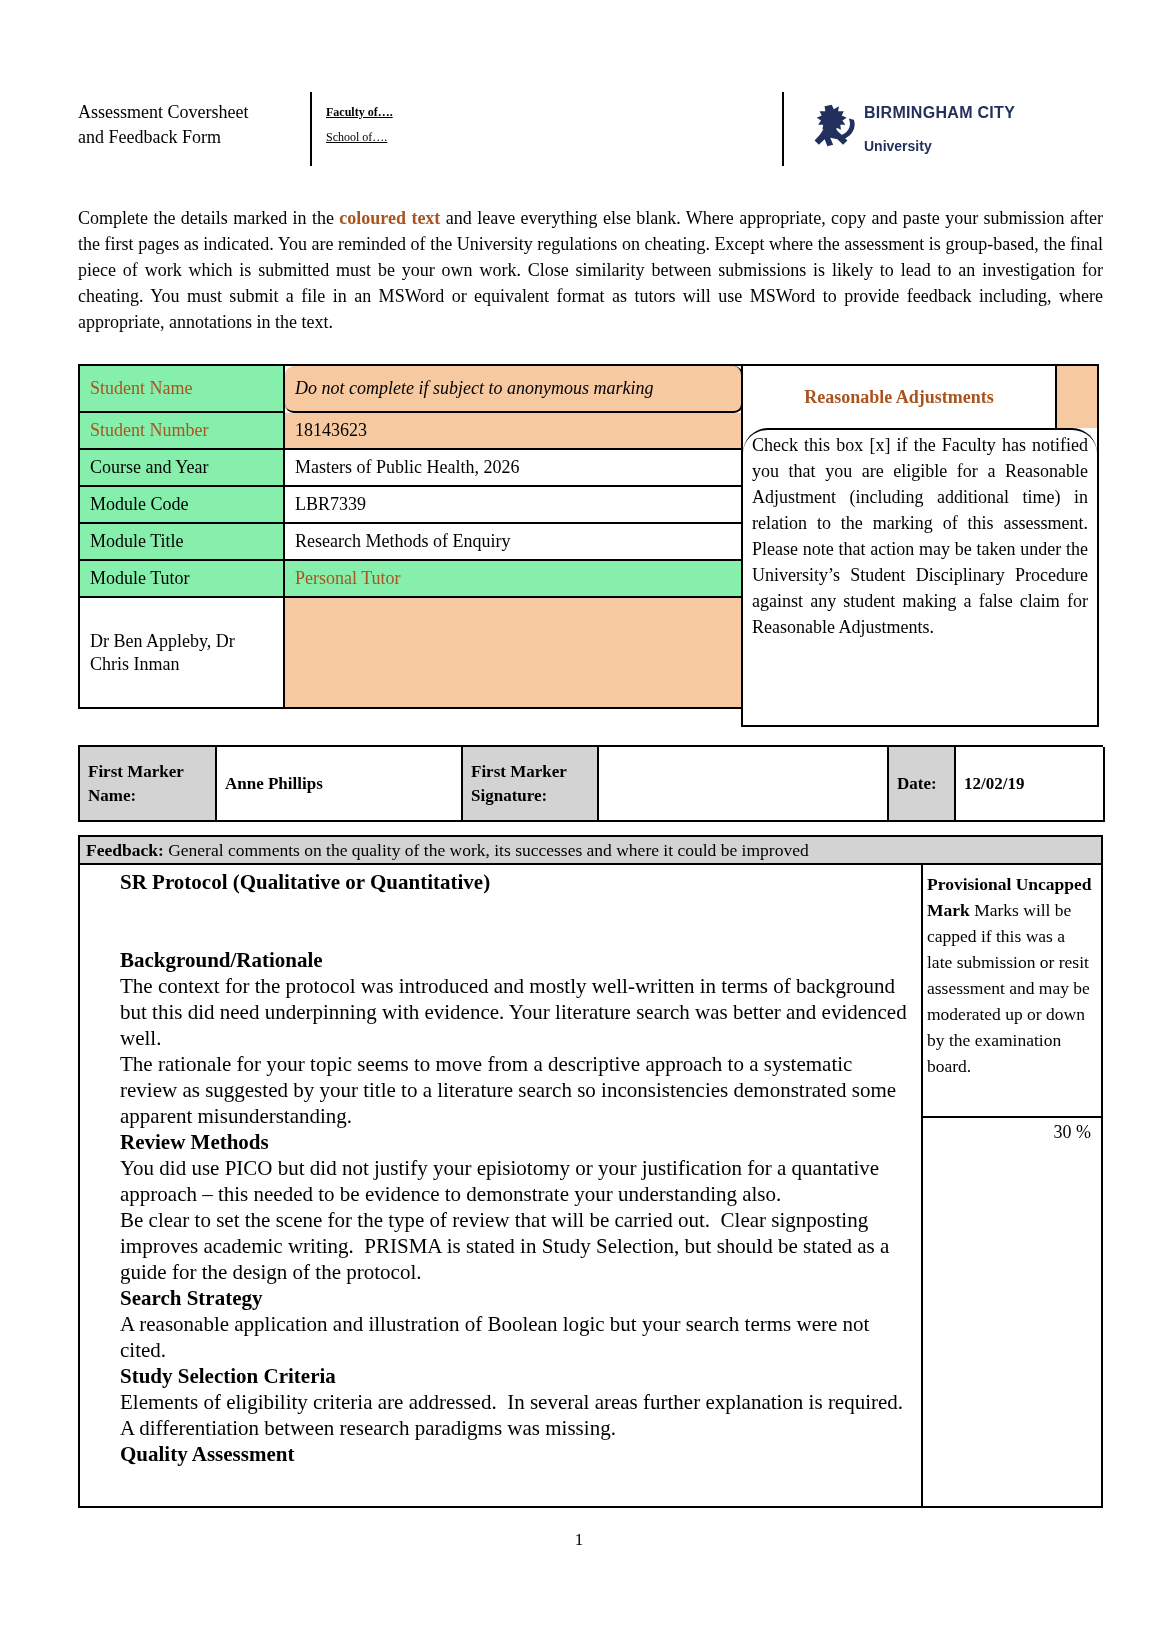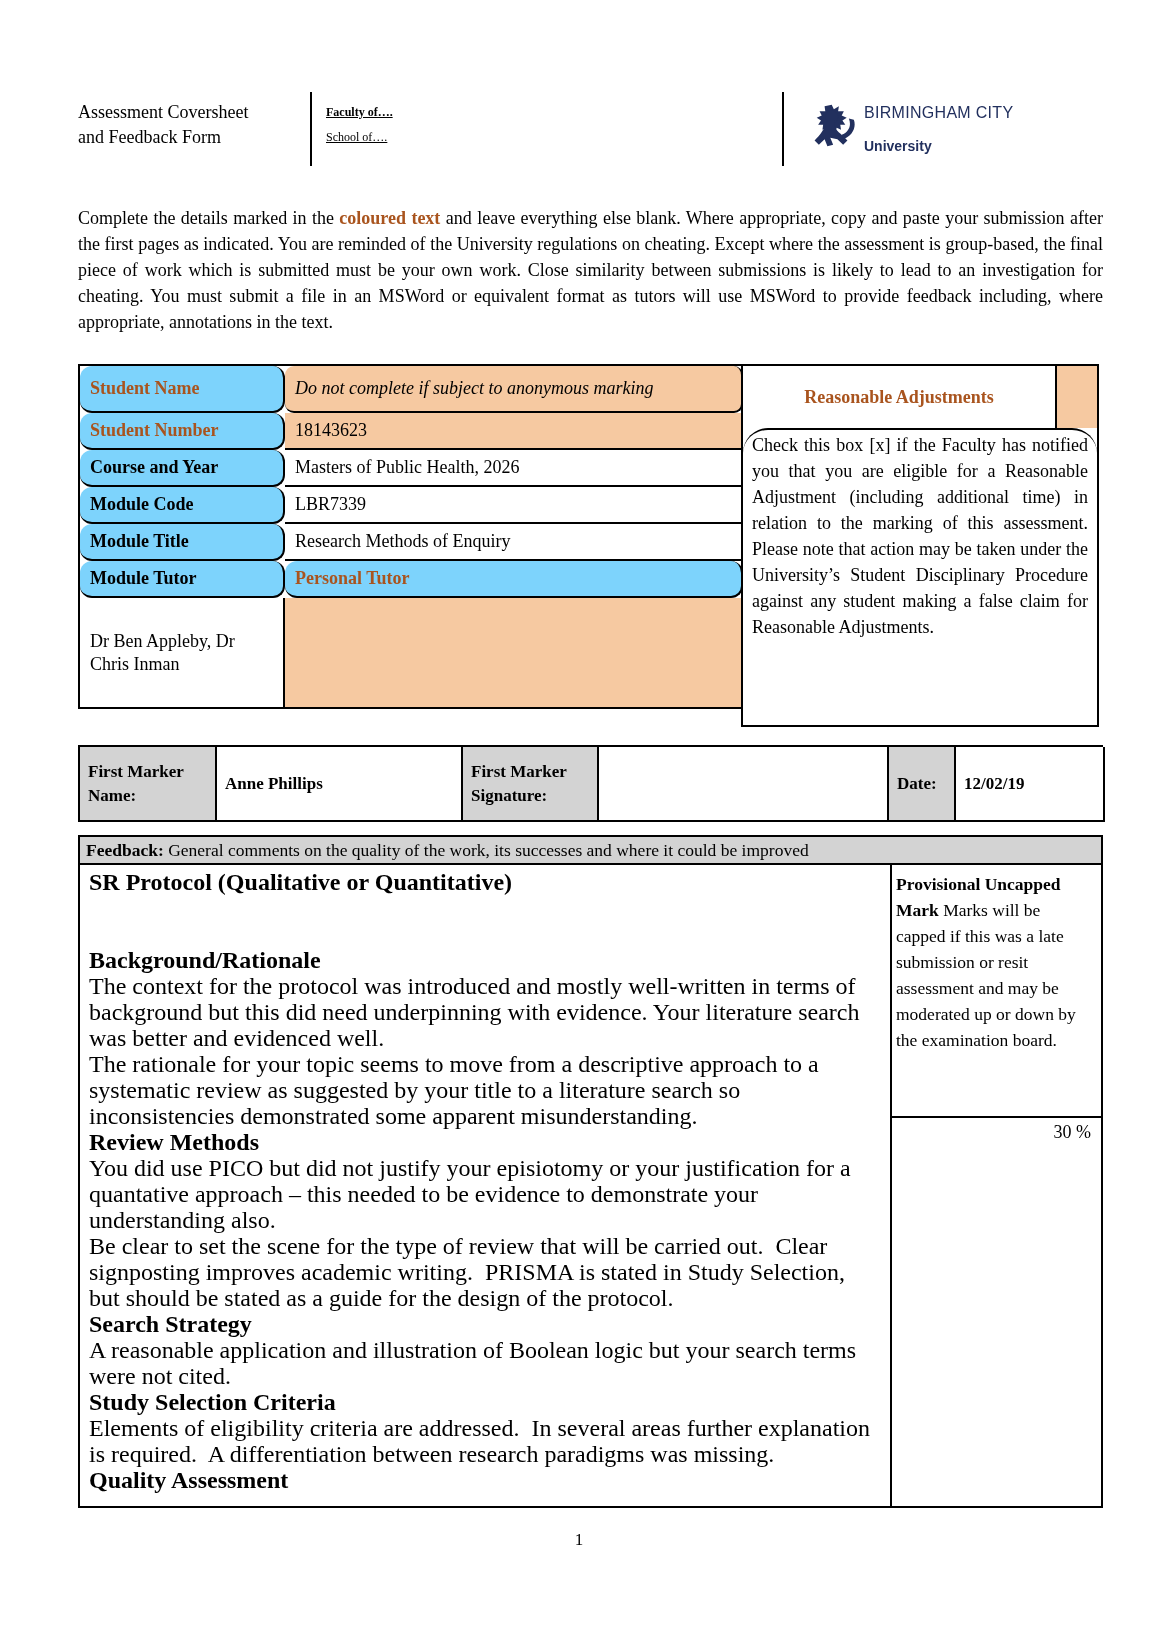--- a/index.html
+++ b/index.html
@@ -15,21 +15,21 @@
   .header{
     position:absolute;top:92px;left:78px;width:1025px;height:74px;
     display:flex;align-items:stretch;
   }
   .hdr-title{width:232px;font-weight:normal;font-size:18px;line-height:25px;padding-top:8px;}
   .vline{border-left:2px solid #000;}
   .hdr-fac{width:456px;padding:8px 0 0 14px;font-size:12px;line-height:25px;text-decoration:underline;}
   .hdr-fac .fac{font-weight:bold;}
   .logo{display:flex;align-items:center;padding-left:22px;gap:8px;}
   .logo-text{font-family:"Liberation Sans","DejaVu Sans",sans-serif;color:#22305e;}
-  .logo-line1{font-weight:normal;font-size:16px;letter-spacing:.3px;}
+  .logo-line1{font-weight:bold;font-size:16px;letter-spacing:.3px;}
   .logo-line2{font-weight:bold;font-size:14px;margin-top:16px;}
   
   .intro{
     position:absolute;top:205px;left:78px;width:1025px;
     font-size:18px;line-height:26px;text-align:justify;
   }
   .intro .hl{font-weight:bold;}
   
   .tables{position:absolute;top:364px;left:78px;display:flex;align-items:flex-start;}
   .stu-table{
@@ -39,21 +39,21 @@
     border-left:2px solid #000;border-top:2px solid #000;
     box-sizing:border-box;
   }
   .stu-table .cell{
     border-right:2px solid #000;border-bottom:2px solid #000;
     box-sizing:border-box;
     display:flex;align-items:center;
     padding:2px 10px;
     font-size:18px;line-height:23px;
   }
-  .lbl{background:#7dd3fc;font-weight:bold;border-radius:12px;}
+  .lbl{background:#86efac;font-weight:normal;}
   .lbl.colored{color:#a9541e;}
   .val.shaded{background:#f6c9a1;}
   .val.italic{font-style:italic;border-radius:9px;}
   .ra-table{
     width:358px;margin-left:-2px;
     border:2px solid #000;box-sizing:border-box;
     background:#fff;
   }
   .ra-head{display:flex;height:62px;box-sizing:border-box;}
   .ra-title{
@@ -92,21 +92,21 @@
   }
   .fb-bar .b{font-weight:bold;}
   .fb-box{
     position:absolute;top:865px;left:78px;width:1025px;height:643px;
     border:2px solid #000;border-top:none;box-sizing:border-box;
     display:flex;
   }
   .fb-left{
     width:812px;border-right:2px solid #000;box-sizing:border-box;
     padding:4px 12px 0 9px;
-    font-size:24px;line-height:26px;
+    font-size:21px;line-height:26px;margin-left:31px;
   }
   .fb-left p{margin:0;}
   .fb-h{font-weight:bold;}
   .fb-p{white-space:pre-wrap;}
   .fb-gap{margin-top:52px !important;}
   .fb-right{flex:1;display:flex;flex-direction:column;box-sizing:border-box;}
   .mark-note{
     border-bottom:2px solid #000;box-sizing:border-box;height:253px;
     padding:6px 8px 0 4px;font-size:17.5px;line-height:26px;
   }

